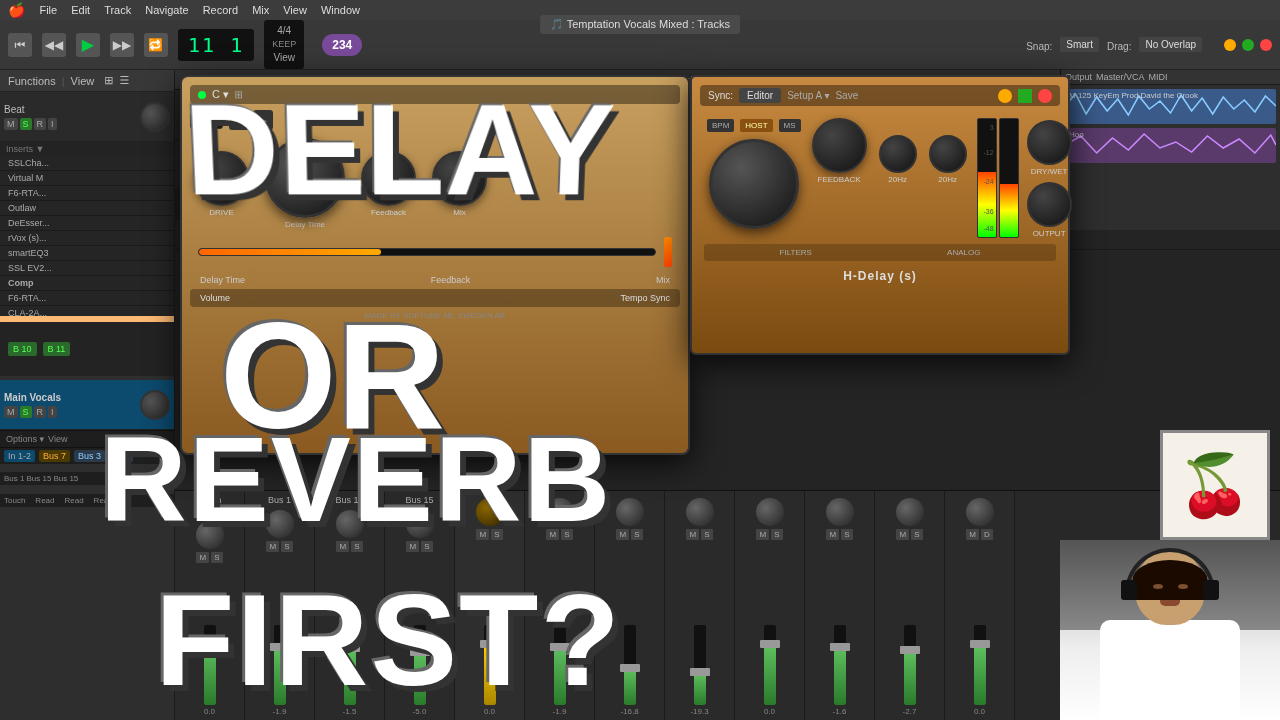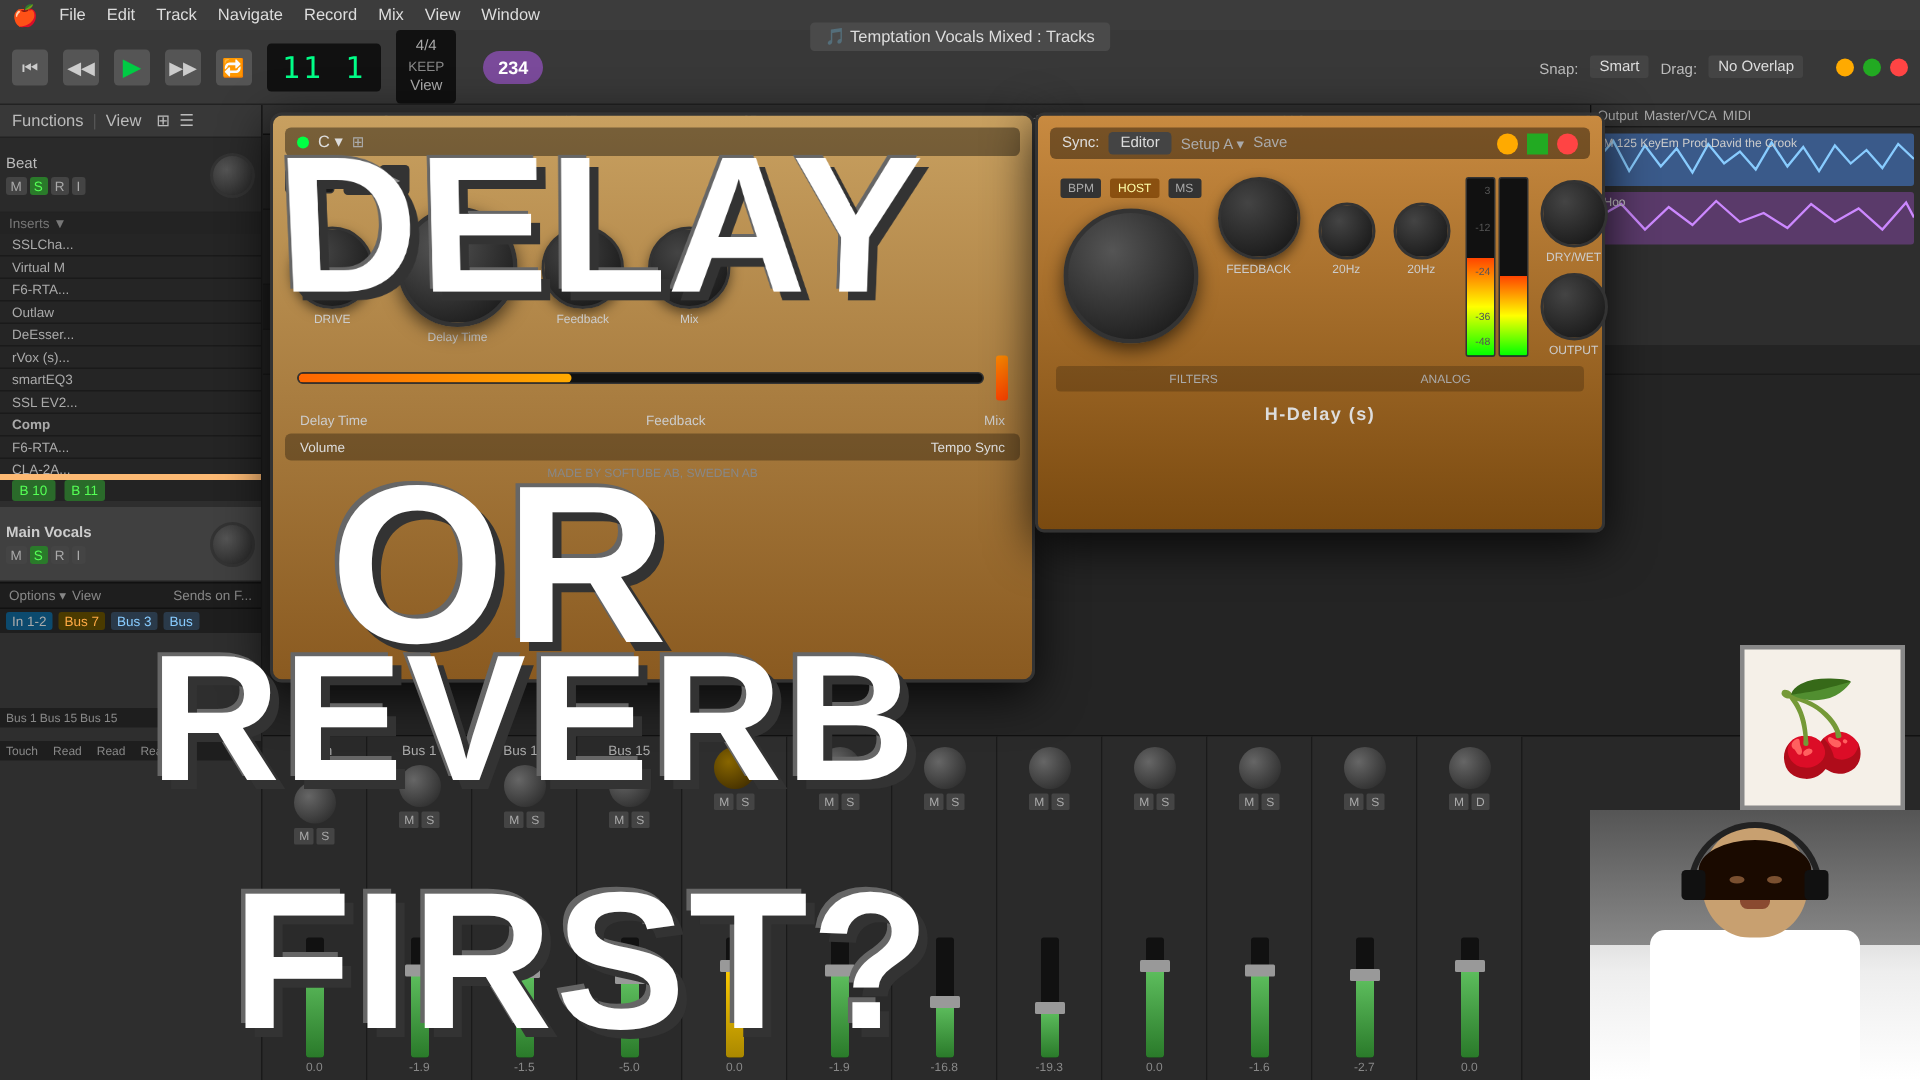--- a/index.html
+++ b/index.html
@@ -652,26 +652,26 @@
     <div style="padding:2px 8px; font-size:9px; color:#aaa; border-bottom:1px solid #1a1a1a;">DeEsser...</div>
     <div style="padding:2px 8px; font-size:9px; color:#aaa; border-bottom:1px solid #1a1a1a;">rVox (s)...</div>
     <div style="padding:2px 8px; font-size:9px; color:#aaa; border-bottom:1px solid #1a1a1a;">smartEQ3</div>
     <div style="padding:2px 8px; font-size:9px; color:#aaa; border-bottom:1px solid #1a1a1a;">SSL EV2...</div>
     <div style="padding:2px 8px; font-size:9px; color:#aaa; border-bottom:1px solid #1a1a1a;font-weight:bold;">Comp</div>
     <div style="padding:2px 8px; font-size:9px; color:#aaa; border-bottom:1px solid #1a1a1a;">F6-RTA...</div>
     <div style="padding:2px 8px; font-size:9px; color:#aaa; border-bottom:1px solid #1a1a1a;">CLA-2A...</div>
 
   </div>
 
-  <div style="display:flex; gap:6px; padding:0 8px; background:#232323; border-top:4px solid #fdba74;">
+  <div style="display:flex; gap:6px; padding:20px 8px; background:#232323; border-top:6px solid #fdba74;">
     <span style="background:#2a6a2a; color:#5f5; font-size:9px; padding:2px 5px; border-radius:2px;">B 10</span>
     <span style="background:#2a6a2a; color:#5f5; font-size:9px; padding:2px 5px; border-radius:2px;">B 11</span>
   </div>
 
-  <div class="track-row" style="height:50px; background:#404040; margin-top:4px;">
+  <div class="track-row" style="height:50px; background:#0c4a6e; margin-top:4px;">
     <div style="display:flex; gap:3px; flex-direction:column; flex:1;">
       <span class="track-name" style="color:#ccc; font-weight:bold;">Main Vocals</span>
       <div style="display:flex; gap:2px;">
         <span class="track-btn">M</span>
         <span class="track-btn green">S</span>
         <span class="track-btn">R</span>
         <span class="track-btn">I</span>
       </div>
     </div>
     <div style="width:30px; height:30px; background:radial-gradient(circle at 35% 35%, #555,#222); border-radius:50%; border:2px solid #333;"></div>

